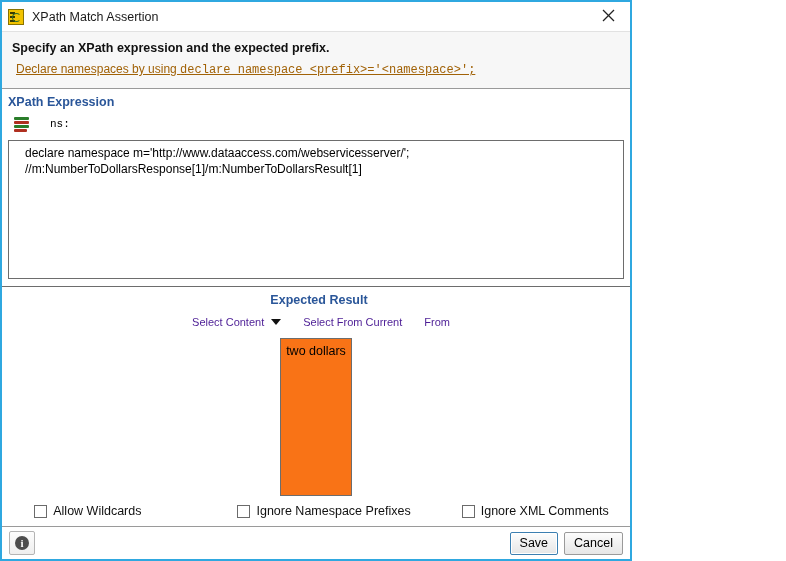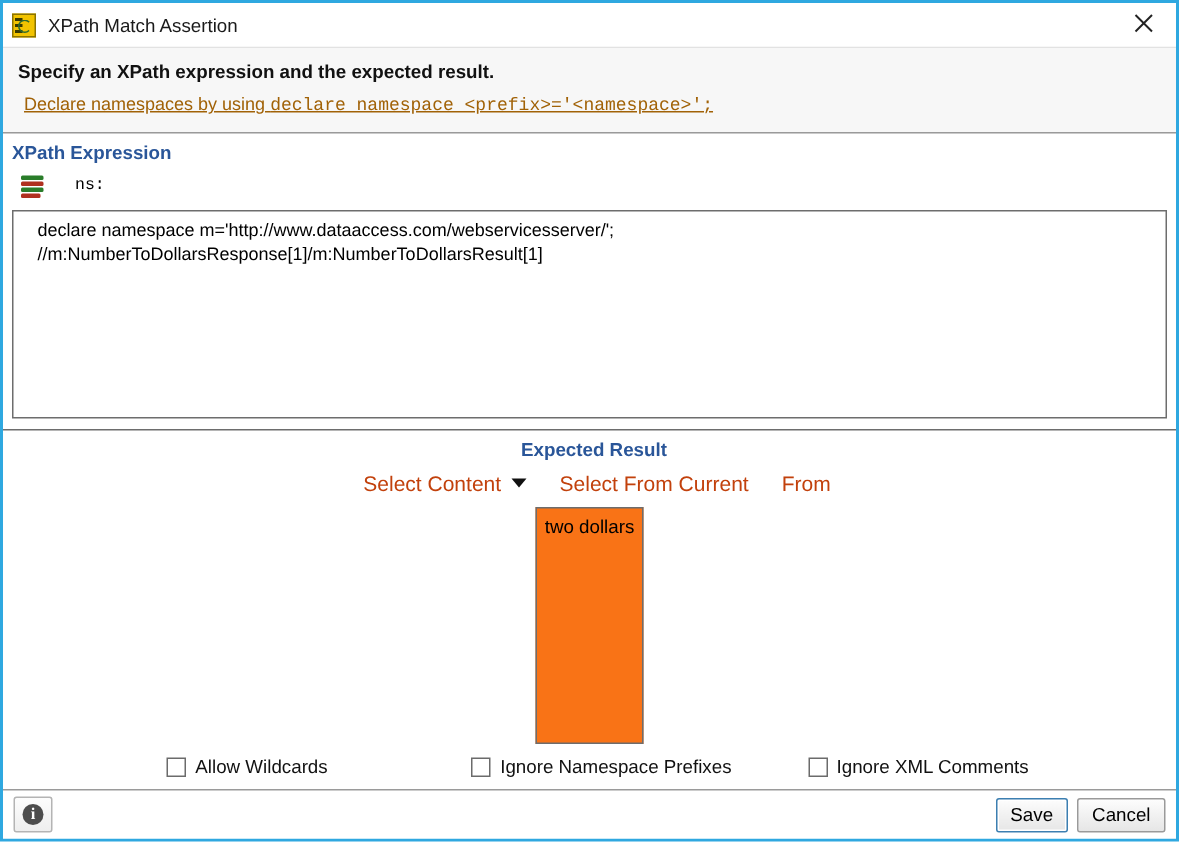--- a/index.html
+++ b/index.html
@@ -11,21 +11,21 @@
     width: 786px;
     height: 561px;
     font-family: "Liberation Sans", sans-serif;
     font-size: 12px;
     color: #000000;
     overflow: hidden;
   }
 
   .dialog {
     position: relative;
-    width: 786px;
+    width: 632px;
     height: 561px;
     box-sizing: border-box;
     border: 2px solid #2fa8e0;
     background: #ffffff;
     display: flex;
     flex-direction: column;
   }
 
   
   .titlebar {
@@ -178,22 +178,22 @@
     align-items: center;
   }
   .toolbar-row {
     display: flex;
     align-items: center;
     height: 24px;
     padding-left: 10px;
     gap: 0;
   }
   .tb-item {
-    font-size: 14px;
-    color: #c2410c;
+    font-size: 11px;
+    color: #4c1d95;
     cursor: pointer;
     white-space: nowrap;
     display: flex;
     align-items: center;
   }
   .tb-item + .tb-item { margin-left: 22px; }
   .caret {
     margin-left: 7px;
     width: 0; height: 0;
     border-left: 5px solid transparent;
@@ -309,21 +309,21 @@
     <div class="title-text">XPath Match Assertion</div>
     <div class="close-btn">
       <svg width="13" height="13" viewBox="0 0 13 13" aria-hidden="true">
         <line x1="1" y1="1" x2="12" y2="12" stroke="#222" stroke-width="1.3"></line>
         <line x1="12" y1="1" x2="1" y2="12" stroke="#222" stroke-width="1.3"></line>
       </svg>
     </div>
   </div>
 
   <div class="header-band">
-    <div class="header-line1">Specify an XPath expression and the expected result.</div>
+    <div class="header-line1">Specify an XPath expression and the expected prefix.</div>
     <div class="header-line2"><span>Declare namespaces by using </span><span class="mono">declare namespace &lt;prefix&gt;='&lt;namespace&gt;';</span></div>
   </div>
 
   <div class="section-xpath">
     <div class="section-title">XPath Expression</div>
     <div class="ns-row">
       <span class="stack-icon">
           <i></i>
           <i></i>
           <i></i>

